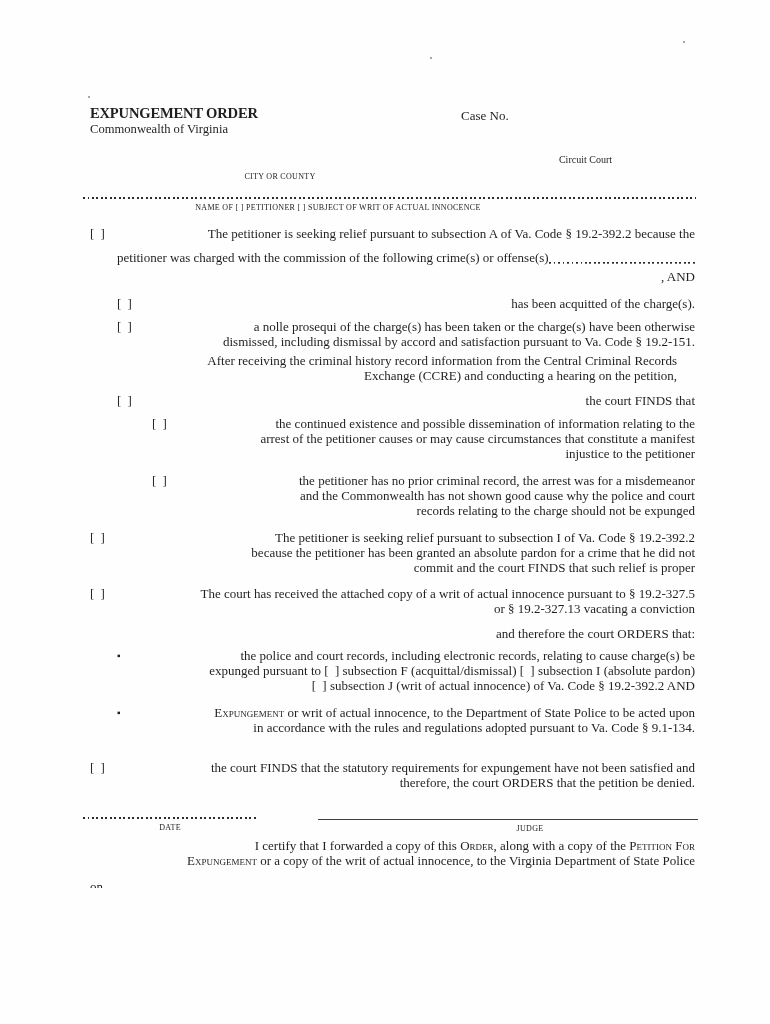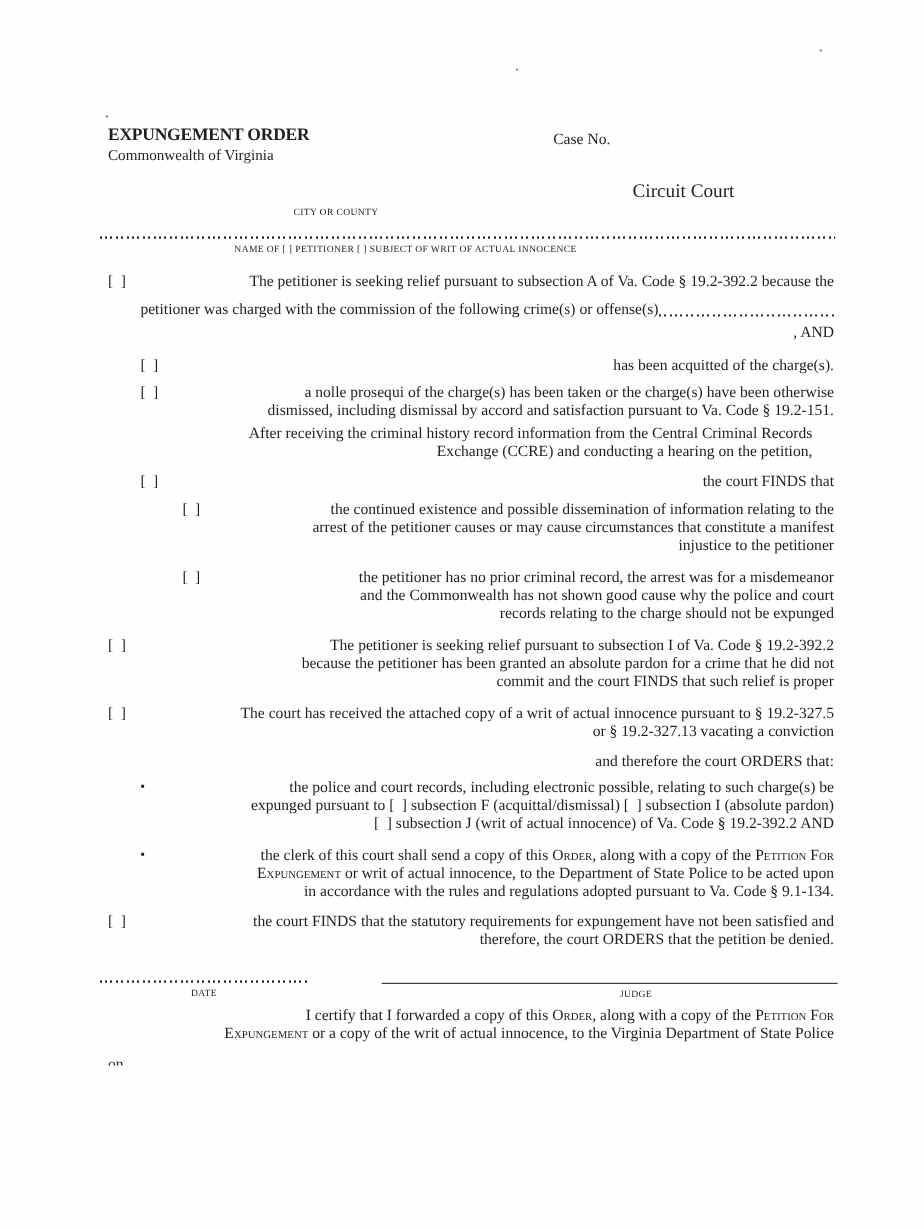--- a/index.html
+++ b/index.html
@@ -48,21 +48,21 @@
     <div class="subtitle">Commonwealth of Virginia</div>
   </div>
 
   <div class="row" style="left:461px;top:108px;width:236px;">
     <span style="line-height:16px;">Case No.</span>
     <span class="dots" style="margin-left:4px;"></span>
   </div>
 
   <div class="row" style="left:88px;top:151px;width:524px;">
     <span class="dots"></span>
-    <span style="font-size:16px;line-height:17px;margin-left:5px;">Circuit Court</span>
+    <span style="font-size:10px;line-height:17px;margin-left:5px;">Circuit Court</span>
   </div>
   <div class="cap" style="left:90px;top:172px;width:380px;">CITY OR COUNTY</div>
 
   <div class="dotline" style="left:83px;top:197px;width:613px;"></div>
   <div class="cap" style="left:88px;top:203px;width:500px;">NAME OF [ ] PETITIONER [ ] SUBJECT OF WRIT OF ACTUAL INNOCENCE</div>
 
   <div class="row wide" style="left:90px;top:222px;width:605px;">
     <span class="cb">[ ]</span>
     <div class="txt">
       <span class="ln">The petitioner is seeking relief pursuant to subsection A of Va. Code § 19.2-392.2 because the</span>
@@ -139,36 +139,33 @@
     </div>
   </div>
 
   <div class="abs" style="left:90px;top:626px;width:605px;">
     <span class="ln">and therefore the court ORDERS that:</span>
   </div>
 
   <div class="row" style="left:117px;top:648px;width:578px;">
     <span class="blt">▪</span>
     <div class="txt">
-      <span class="ln">the police and court records, including electronic possible, relating to such charge(s) be</span>
+      <span class="ln">the police and court records, including electronic records, relating to cause charge(s) be</span>
       <span class="ln">
         <span>expunged pursuant to </span><span class="icb">[ ]</span><span> subsection F (acquittal/dismissal) </span><span class="icb">[ ]</span><span> subsection I (absolute pardon)</span>
       </span>
       <span class="ln">
         <span class="icb">[ ]</span><span> subsection J (writ of actual innocence) of Va. Code § 19.2-392.2 AND</span>
       </span>
     </div>
   </div>
 
   <div class="row" style="left:117px;top:705px;width:578px;">
     <span class="blt">▪</span>
     <div class="txt">
-      <span class="ln">
-        <span>the clerk of this court shall send a copy of this </span><span class="sc">Order</span><span>, along with a copy of the </span><span class="sc">Petition For</span>
-      </span>
       <span class="ln">
         <span class="sc">Expungement</span><span> or writ of actual innocence, to the Department of State Police to be acted upon</span>
       </span>
       <span class="ln">in accordance with the rules and regulations adopted pursuant to Va. Code § 9.1-134.</span>
     </div>
   </div>
 
   <div class="row" style="left:90px;top:760px;width:605px;">
     <span class="cb">[ ]</span>
     <div class="txt">

